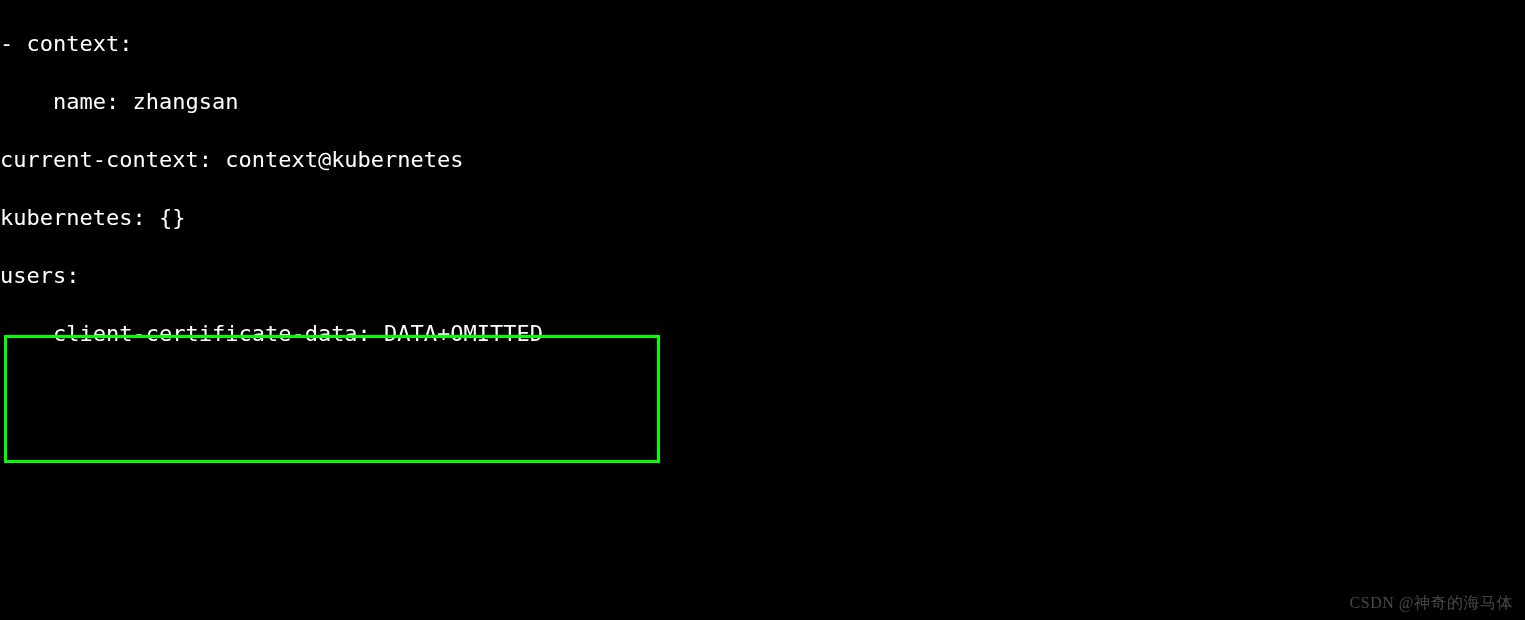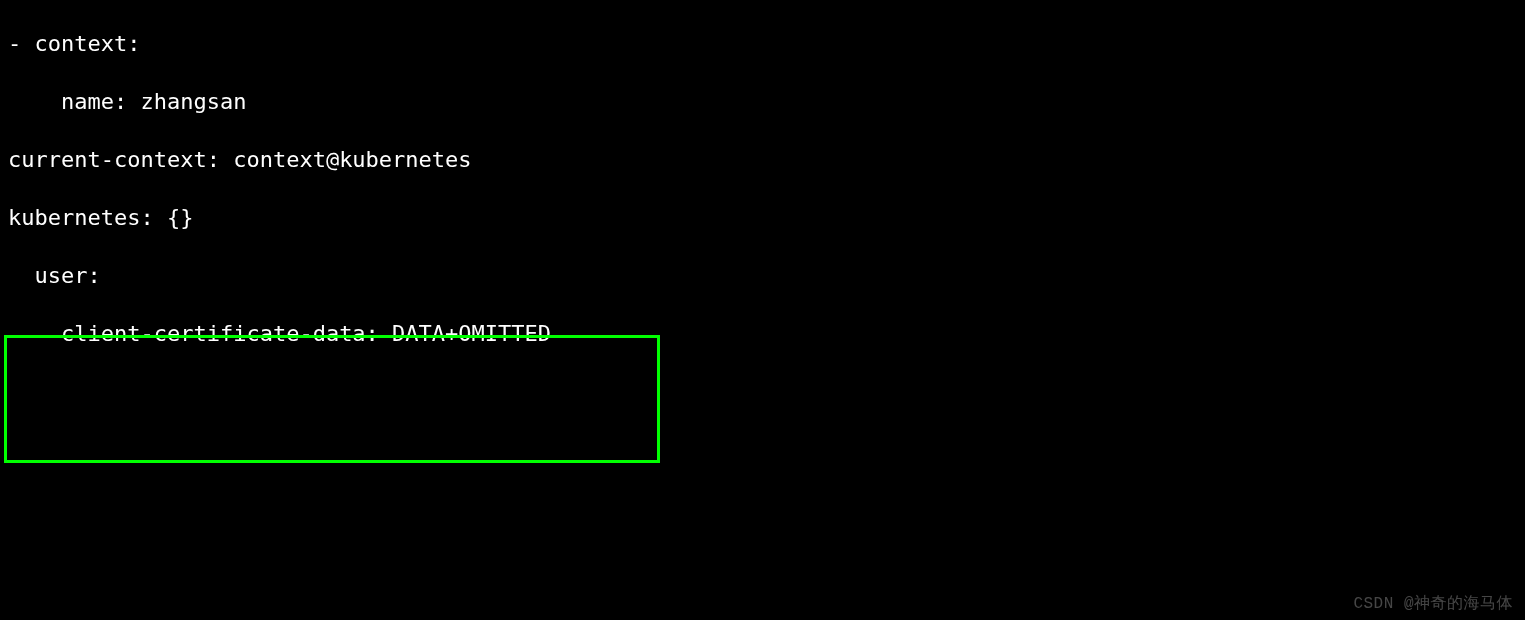--- a/index.html
+++ b/index.html
@@ -12,49 +12,49 @@
   }
   .terminal{
     font-family:"DejaVu Sans Mono","Liberation Mono","Courier New",monospace;
     font-size:22px;
     line-height:29px;
     color:#fff;
     white-space:pre;
     padding:0;
     position:relative;
   }
-  .line{display:block;margin-left:8px;}
+  .line{display:block;}
   .highlight-box{
     border:3px solid #00ff00;
     position:absolute;
     left:4px;
     top:335px;
     width:650px;
     height:122px;
     pointer-events:none;
   }
   .watermark{
     position:absolute;
     right:12px;
     bottom:6px;
-    font-family:Liberation Mono, monospace;
+    font-family:Liberation Serif, serif;
     font-size:16px;
     color:rgba(200,200,200,0.35);
     letter-spacing:0.5px;
   }
 </style>
 </head>
 <body>
 
 <div class="terminal">
 <span class="line">- context:</span>
 <span class="line">    name: zhangsan</span>
 <span class="line">current-context: context@kubernetes</span>
 <span class="line">kubernetes: {}</span>
-<span class="line">  user:</span>
+<span class="line">users:</span>
 <span class="line">    client-certificate-data: DATA+OMITTED</span>
 
 
 
 
 
 
 
 
 

